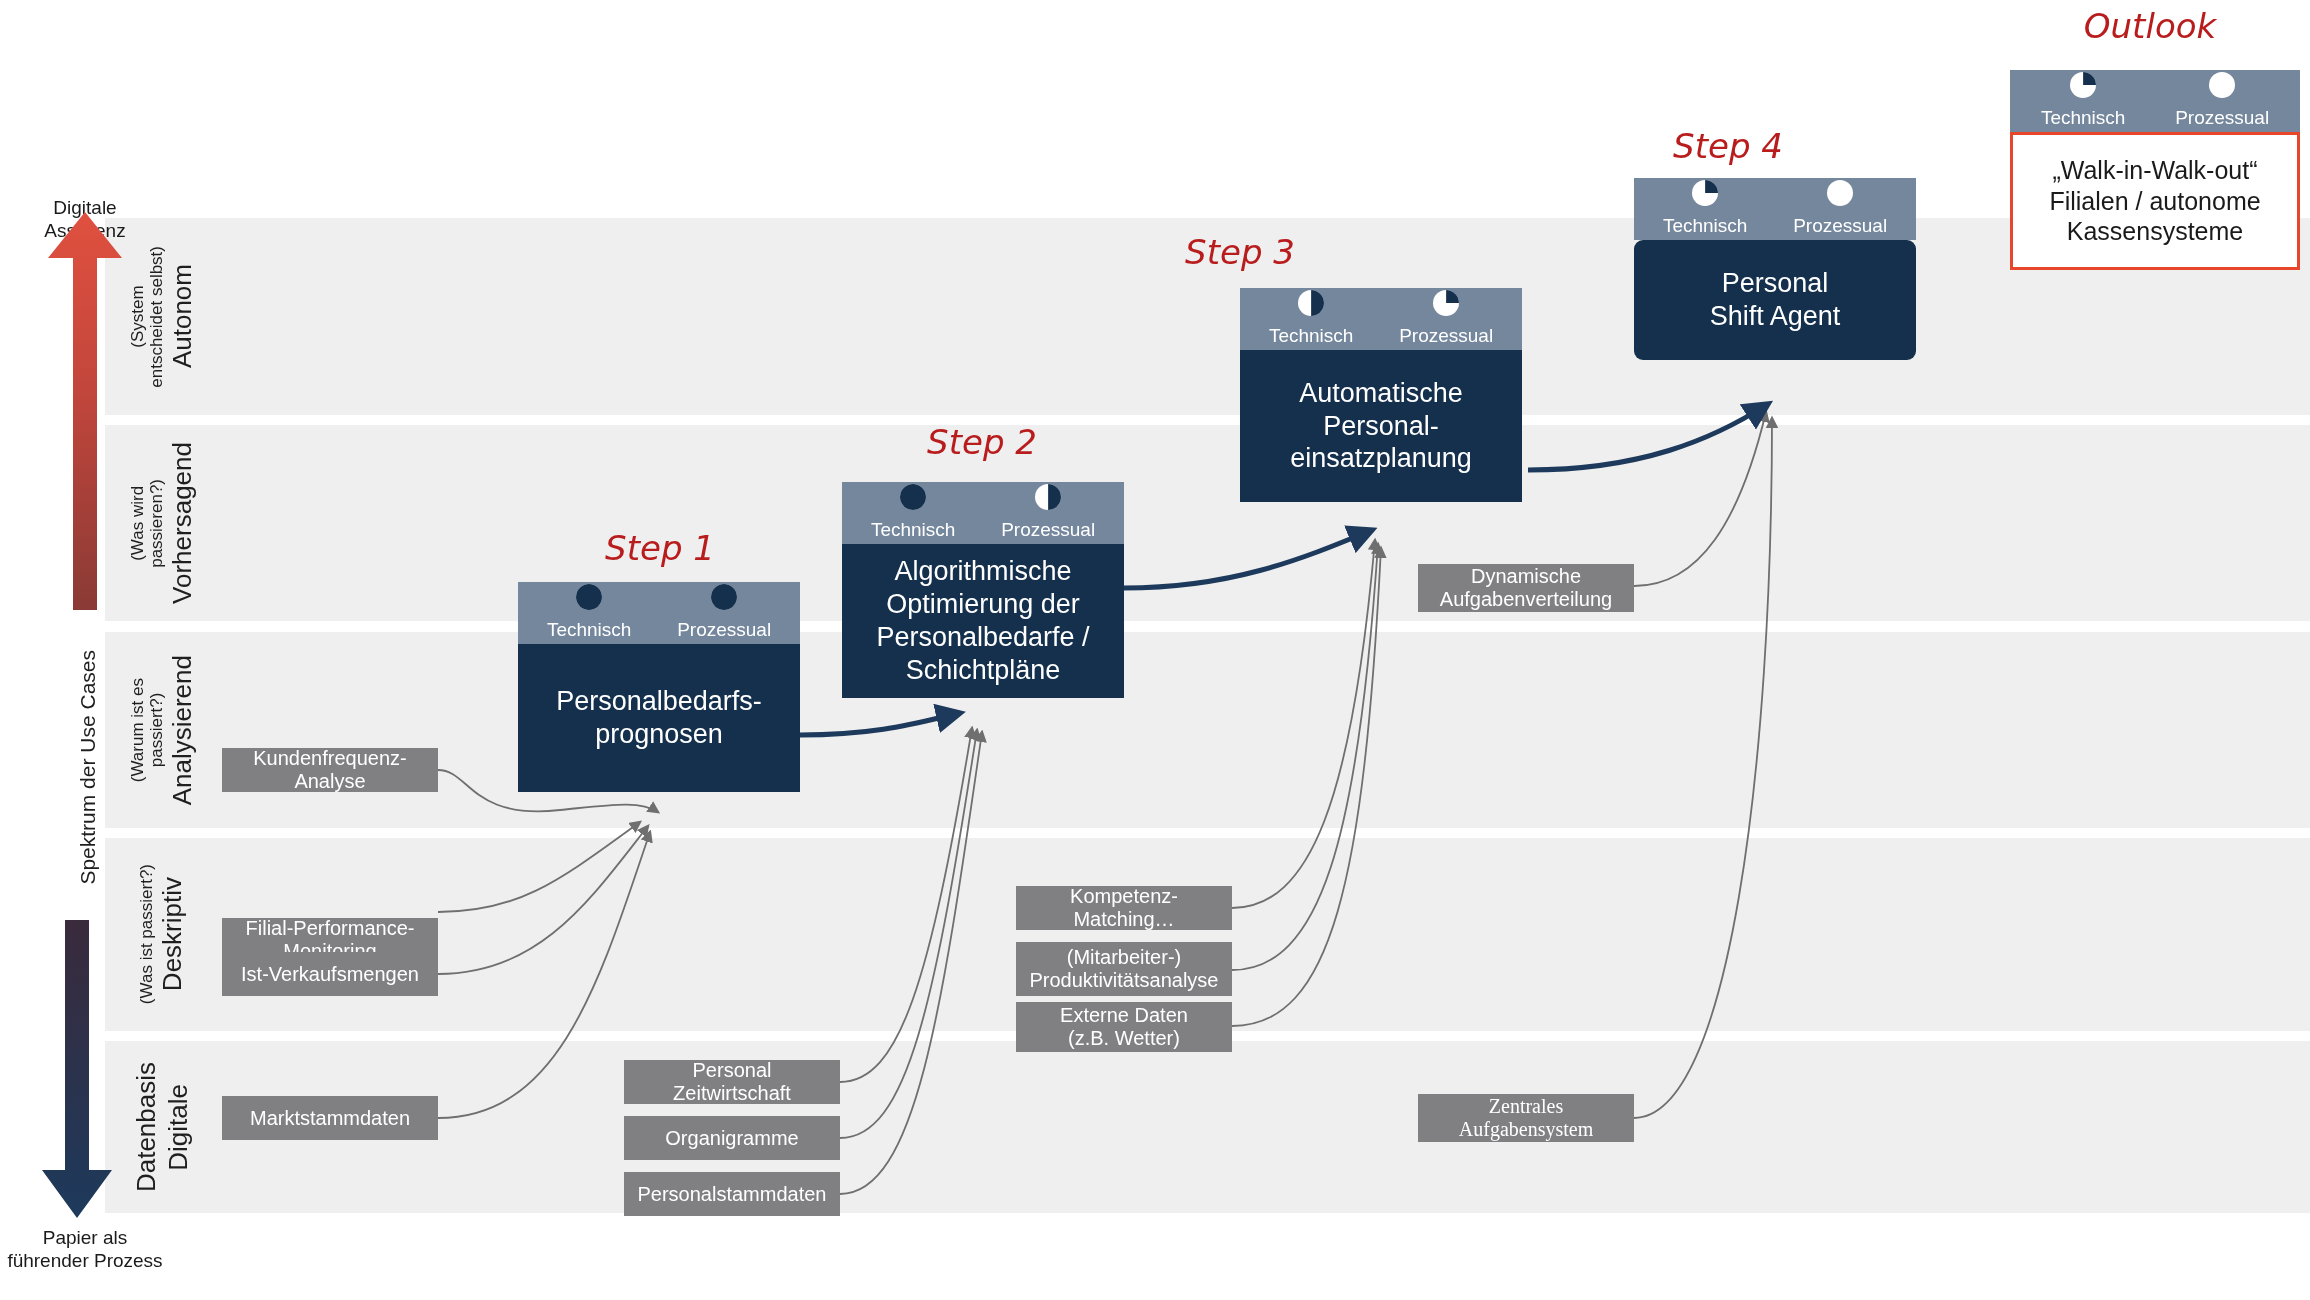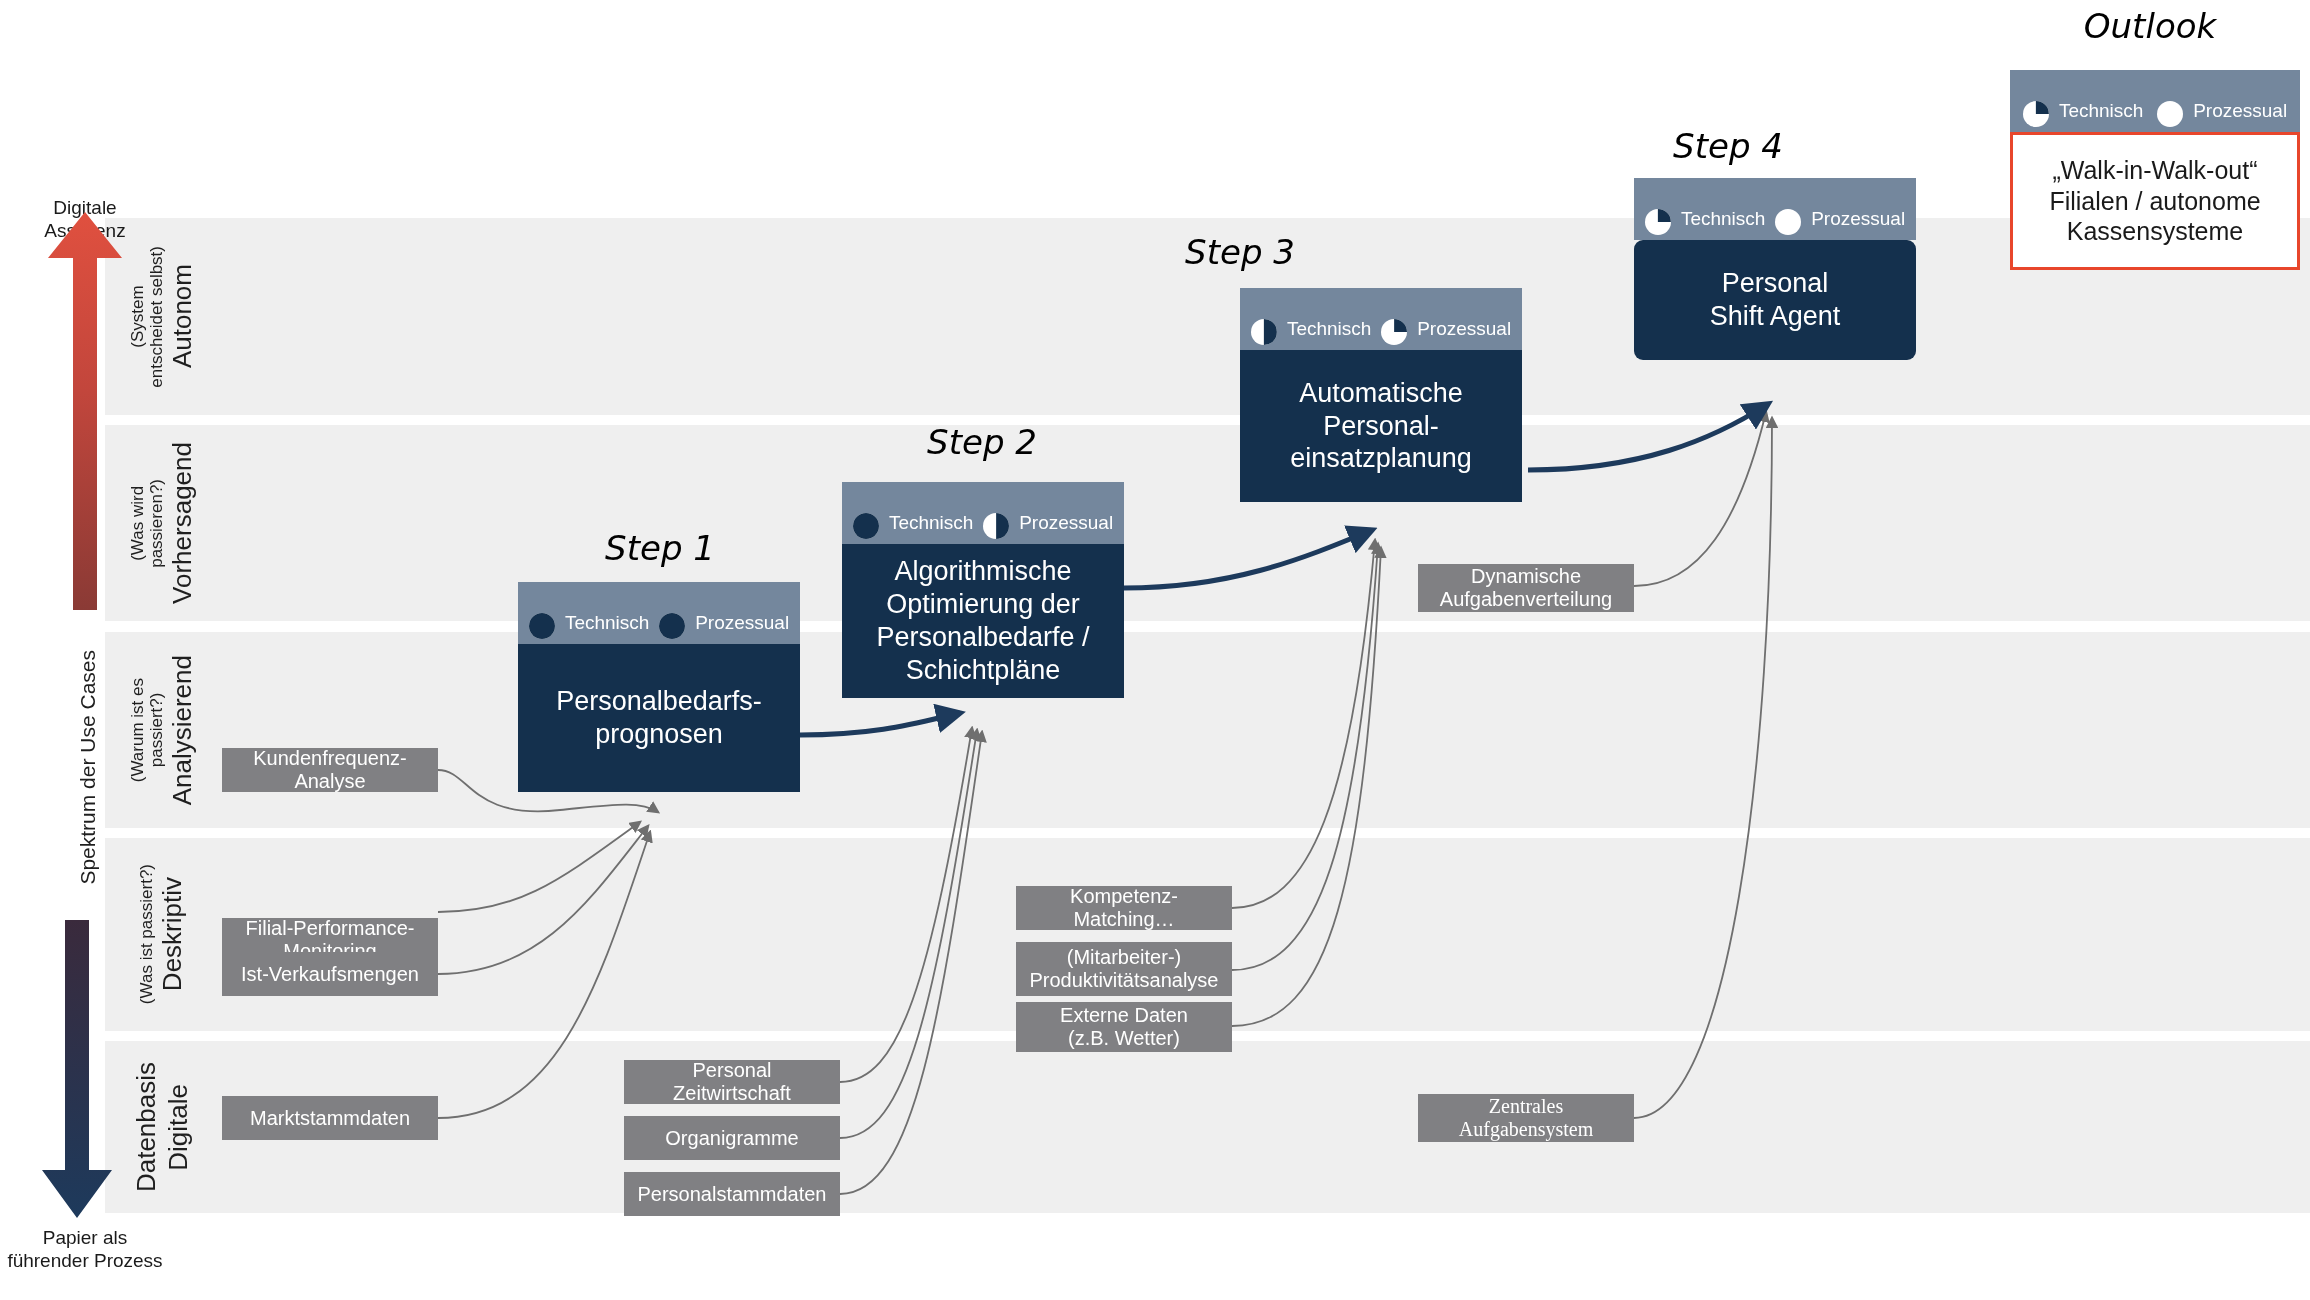--- a/index.html
+++ b/index.html
@@ -16,24 +16,24 @@
   .band-lab-wrap{position:absolute;width:105px;display:flex;
                  flex-direction:row-reverse;align-items:center;justify-content:center;gap:2px;}
   .axis-cap-top{position:absolute;font-size:19px;line-height:1.22;text-align:center;width:190px;}
   .axis-cap-bot{position:absolute;font-size:19px;line-height:1.22;text-align:center;width:210px;}
   .spektrum{position:absolute;font-size:21px;color:#1f1f1f;
             writing-mode:vertical-rl;transform:rotate(180deg);white-space:nowrap;}
 
   
   .step{position:absolute;}
   .step-title{position:absolute;font-size:34px;font-style:italic;
-              font-family:"DejaVu Sans",sans-serif;color:#000000;text-align:center;white-space:nowrap;}
+              font-family:"DejaVu Sans",sans-serif;color:#b91c1c;text-align:center;white-space:nowrap;}
   .step-head{background:#74879d;display:flex;align-items:flex-end;justify-content:space-around;
              padding:9px 6px 5px 6px;box-sizing:border-box;}
-  .pill{display:flex;flex-direction:row;align-items:flex-start;gap:10px;}
+  .pill{display:flex;flex-direction:column;align-items:center;gap:10px;}
   .pill-txt{color:#ffffff;font-size:19px;line-height:1;}
   .dial{width:26px;height:26px;border-radius:50%;background:#ffffff;position:relative;overflow:hidden;}
   .dial .seg{position:absolute;left:0;top:0;width:100%;height:100%;}
   .step-body{background:#14304d;color:#ffffff;display:flex;align-items:center;justify-content:center;
              text-align:center;font-size:27px;line-height:1.22;box-sizing:border-box;padding:6px 18px;}
   .step-body.outlook{background:#ffffff;color:#1a1a1a;border:3px solid #e8462b;}
 
   
   .chip{position:absolute;background:#808083;color:#ffffff;display:flex;align-items:center;
         justify-content:center;text-align:center;font-size:20px;line-height:1.15;

